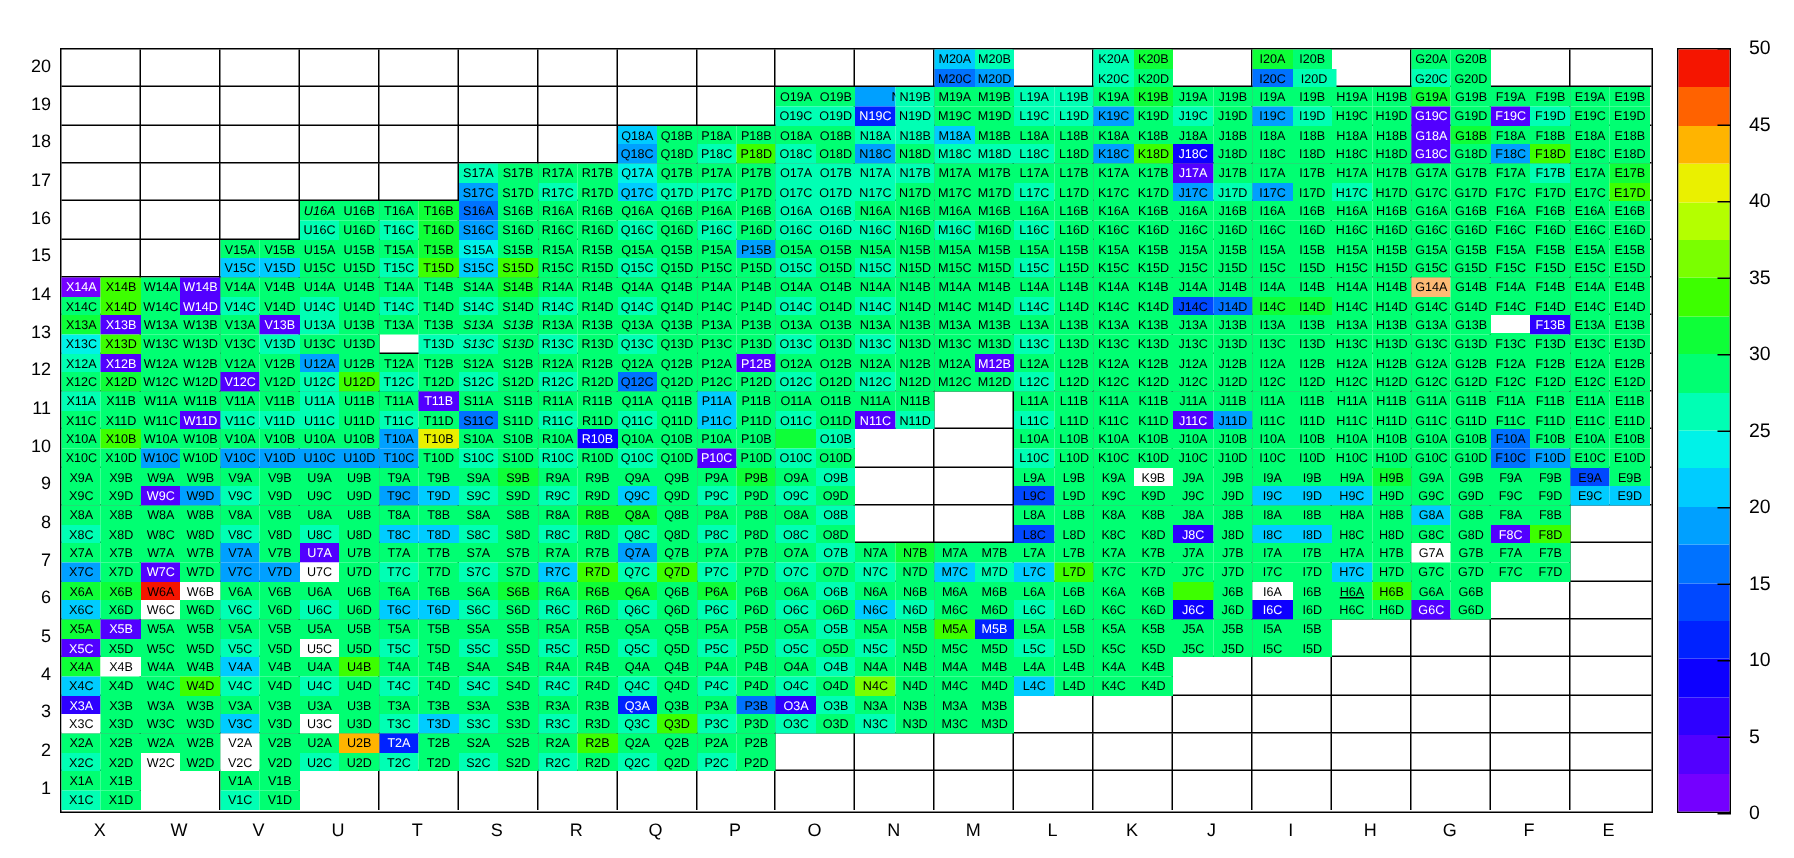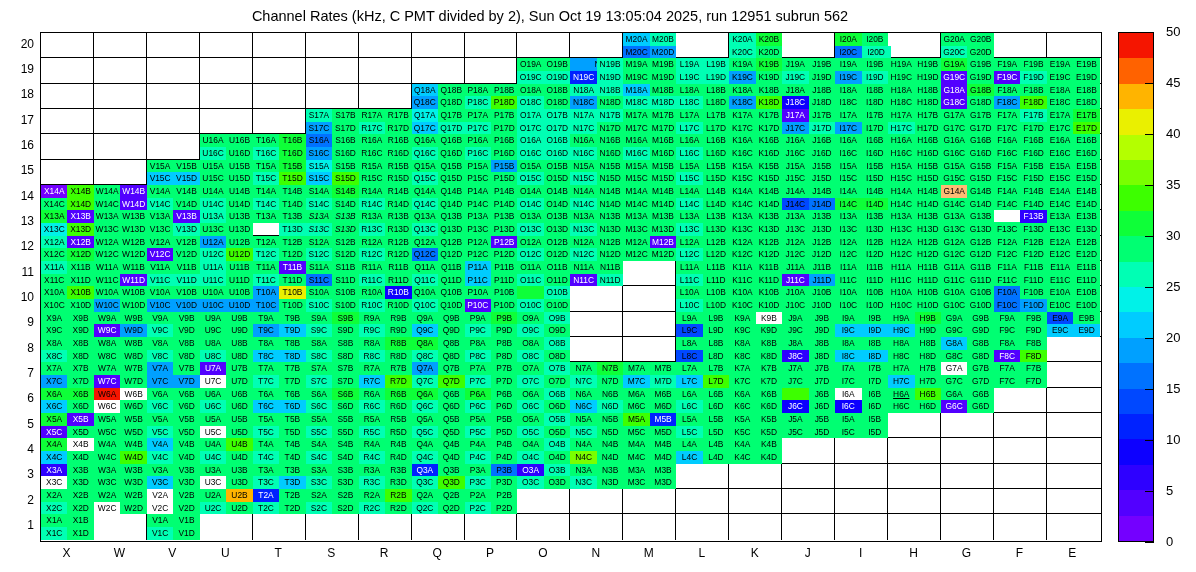--- a/index.html
+++ b/index.html
@@ -38,21 +38,20 @@
   .ctick{position:absolute;left:36px;width:9px;height:0;
          border-top:1.6px solid #000;}
   .ctlab{position:absolute;left:48px;font-size:13px;color:#000;
          transform:translateY(-8px);}
 </style>
 </head>
 <body>
 
 <div id="root">
 
-  <div id="title">Channel Rates (kHz, C PMT divided by 2), Sun Oct 19 13:05:04 2025, run 12951 subrun 562</div>
 
   <div id="yaxis">
       <div class="ylab" style="top: 4.67px;">20</div>
       <div class="ylab" style="top: 30.01px;">19</div>
       <div class="ylab" style="top: 55.35px;">18</div>
       <div class="ylab" style="top: 80.69px;">17</div>
       <div class="ylab" style="top: 106.03px;">16</div>
       <div class="ylab" style="top: 131.37px;">15</div>
       <div class="ylab" style="top: 156.71px;">14</div>
       <div class="ylab" style="top: 182.05px;">13</div>
@@ -371,21 +370,21 @@
           <div class="sub" title="E17B: 30 kHz" style="left: 26.47px; top: 0px; width: 26.47px; height: 12.67px; background: rgb(14, 255, 56); color: rgb(0, 0, 0);">E17B</div>
           <div class="sub" title="E17C: 28.5 kHz" style="left: 0px; top: 12.67px; width: 26.47px; height: 12.67px; background: rgb(0, 255, 114); color: rgb(0, 0, 0);">E17C</div>
           <div class="sub" title="E17D: 33.5 kHz" style="left: 26.47px; top: 12.67px; width: 26.47px; height: 12.67px; background: rgb(61, 255, 0); color: rgb(0, 0, 0);">E17D</div>
         </div>
       </div>
       <div class="rowcell" style="top: 101.36px; height: 25.34px;">
         <div class="majcell" style="left: 0px; top: 0px; width: 52.94px; height: 25.34px;"></div>
         <div class="majcell" style="left: 52.94px; top: 0px; width: 52.94px; height: 25.34px;"></div>
         <div class="majcell" style="left: 105.88px; top: 0px; width: 52.94px; height: 25.34px;"></div>
         <div class="majcell" style="left: 158.82px; top: 0px; width: 52.94px; height: 25.34px;">
-          <div class="sub" title="U16A: 28 kHz" style="left: 0px; top: 0px; width: 26.47px; height: 12.67px; background: rgb(0, 255, 114); color: rgb(0, 0, 0);">U16A</div>
+          <div class="sub" title="U16A: 28 kHz" style="left: 0px; top: 0px; width: 26.47px; height: 12.67px; background: rgb(0, 255, 114); color: rgb(0, 0, 0); font-style: italic;">U16A</div>
           <div class="sub" title="U16B: 27.5 kHz" style="left: 26.47px; top: 0px; width: 26.47px; height: 12.67px; background: rgb(0, 255, 114); color: rgb(0, 0, 0);">U16B</div>
           <div class="sub" title="U16C: 27 kHz" style="left: 0px; top: 12.67px; width: 26.47px; height: 12.67px; background: rgb(0, 255, 180); color: rgb(0, 0, 0);">U16C</div>
           <div class="sub" title="U16D: 28 kHz" style="left: 26.47px; top: 12.67px; width: 26.47px; height: 12.67px; background: rgb(0, 255, 114); color: rgb(0, 0, 0);">U16D</div>
         </div>
         <div class="majcell" style="left: 211.76px; top: 0px; width: 52.94px; height: 25.34px;">
           <div class="sub" title="T16A: 27.5 kHz" style="left: 0px; top: 0px; width: 26.47px; height: 12.67px; background: rgb(0, 255, 114); color: rgb(0, 0, 0);">T16A</div>
           <div class="sub" title="T16B: 30 kHz" style="left: 26.47px; top: 0px; width: 26.47px; height: 12.67px; background: rgb(14, 255, 56); color: rgb(0, 0, 0);">T16B</div>
           <div class="sub" title="T16C: 27 kHz" style="left: 0px; top: 12.67px; width: 26.47px; height: 12.67px; background: rgb(0, 255, 180); color: rgb(0, 0, 0);">T16C</div>
           <div class="sub" title="T16D: 30.5 kHz" style="left: 26.47px; top: 12.67px; width: 26.47px; height: 12.67px; background: rgb(14, 255, 56); color: rgb(0, 0, 0);">T16D</div>
         </div>

